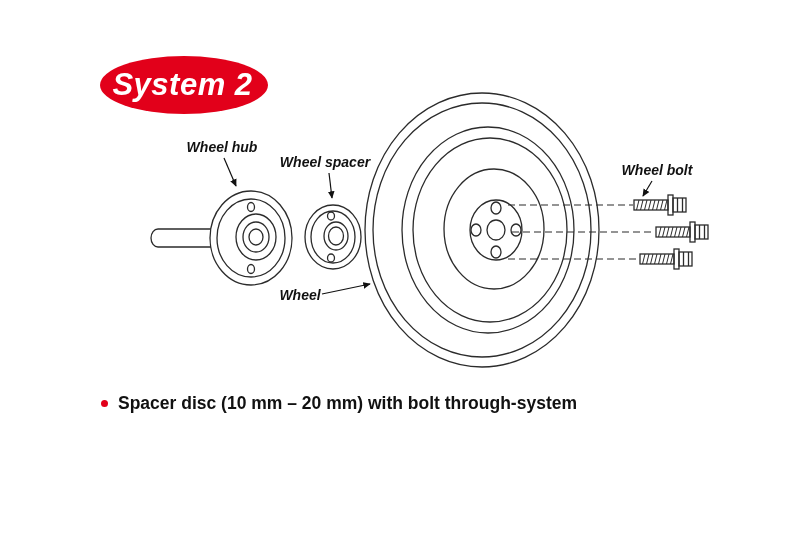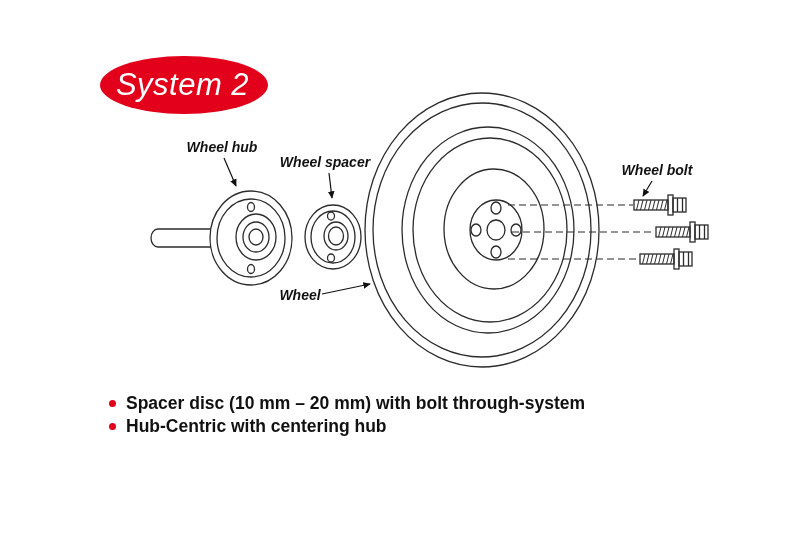--- a/index.html
+++ b/index.html
@@ -19,29 +19,29 @@
   
   .badge {
     position: absolute; left: 100px; top: 56px;
     width: 168px; height: 58px;
     background: var(--accent, #e2001a);
     border-radius: 50%;
     display: flex; align-items: center; justify-content: center;
   }
   .badge-label {
     color: #ffffff;
-    font-weight: normal; font-style: italic;
+    font-weight: bold; font-style: italic;
     font-size: 31px; letter-spacing: .5px;
     padding-right: 3px;
     white-space: nowrap;
   }
 
   
   .features {
-    position: absolute; left: 109px; top: 392px;
+    position: absolute; left: 101px; top: 392px;
     margin: 0; padding: 0; list-style: none;
   }
   .feature {
     display: flex; align-items: center;
     height: 23px;
     color: var(--ink, #111111);
     font-weight: bold; font-size: 17.5px;
     white-space: nowrap;
   }
   .dot {
@@ -162,19 +162,15 @@
 
   <div class="badge">
     <span class="badge-label">System 2</span>
   </div>
 
   <ul class="features">
     <li class="feature">
       <span class="dot"></span>
       <span class="feature-text">Spacer disc (10 mm – 20 mm) with bolt through-system</span>
     </li>
-    <li class="feature">
-      <span class="dot"></span>
-      <span class="feature-text">Hub-Centric with centering hub</span>
-    </li>
   </ul>
 
 </div>
 
 </body></html>

